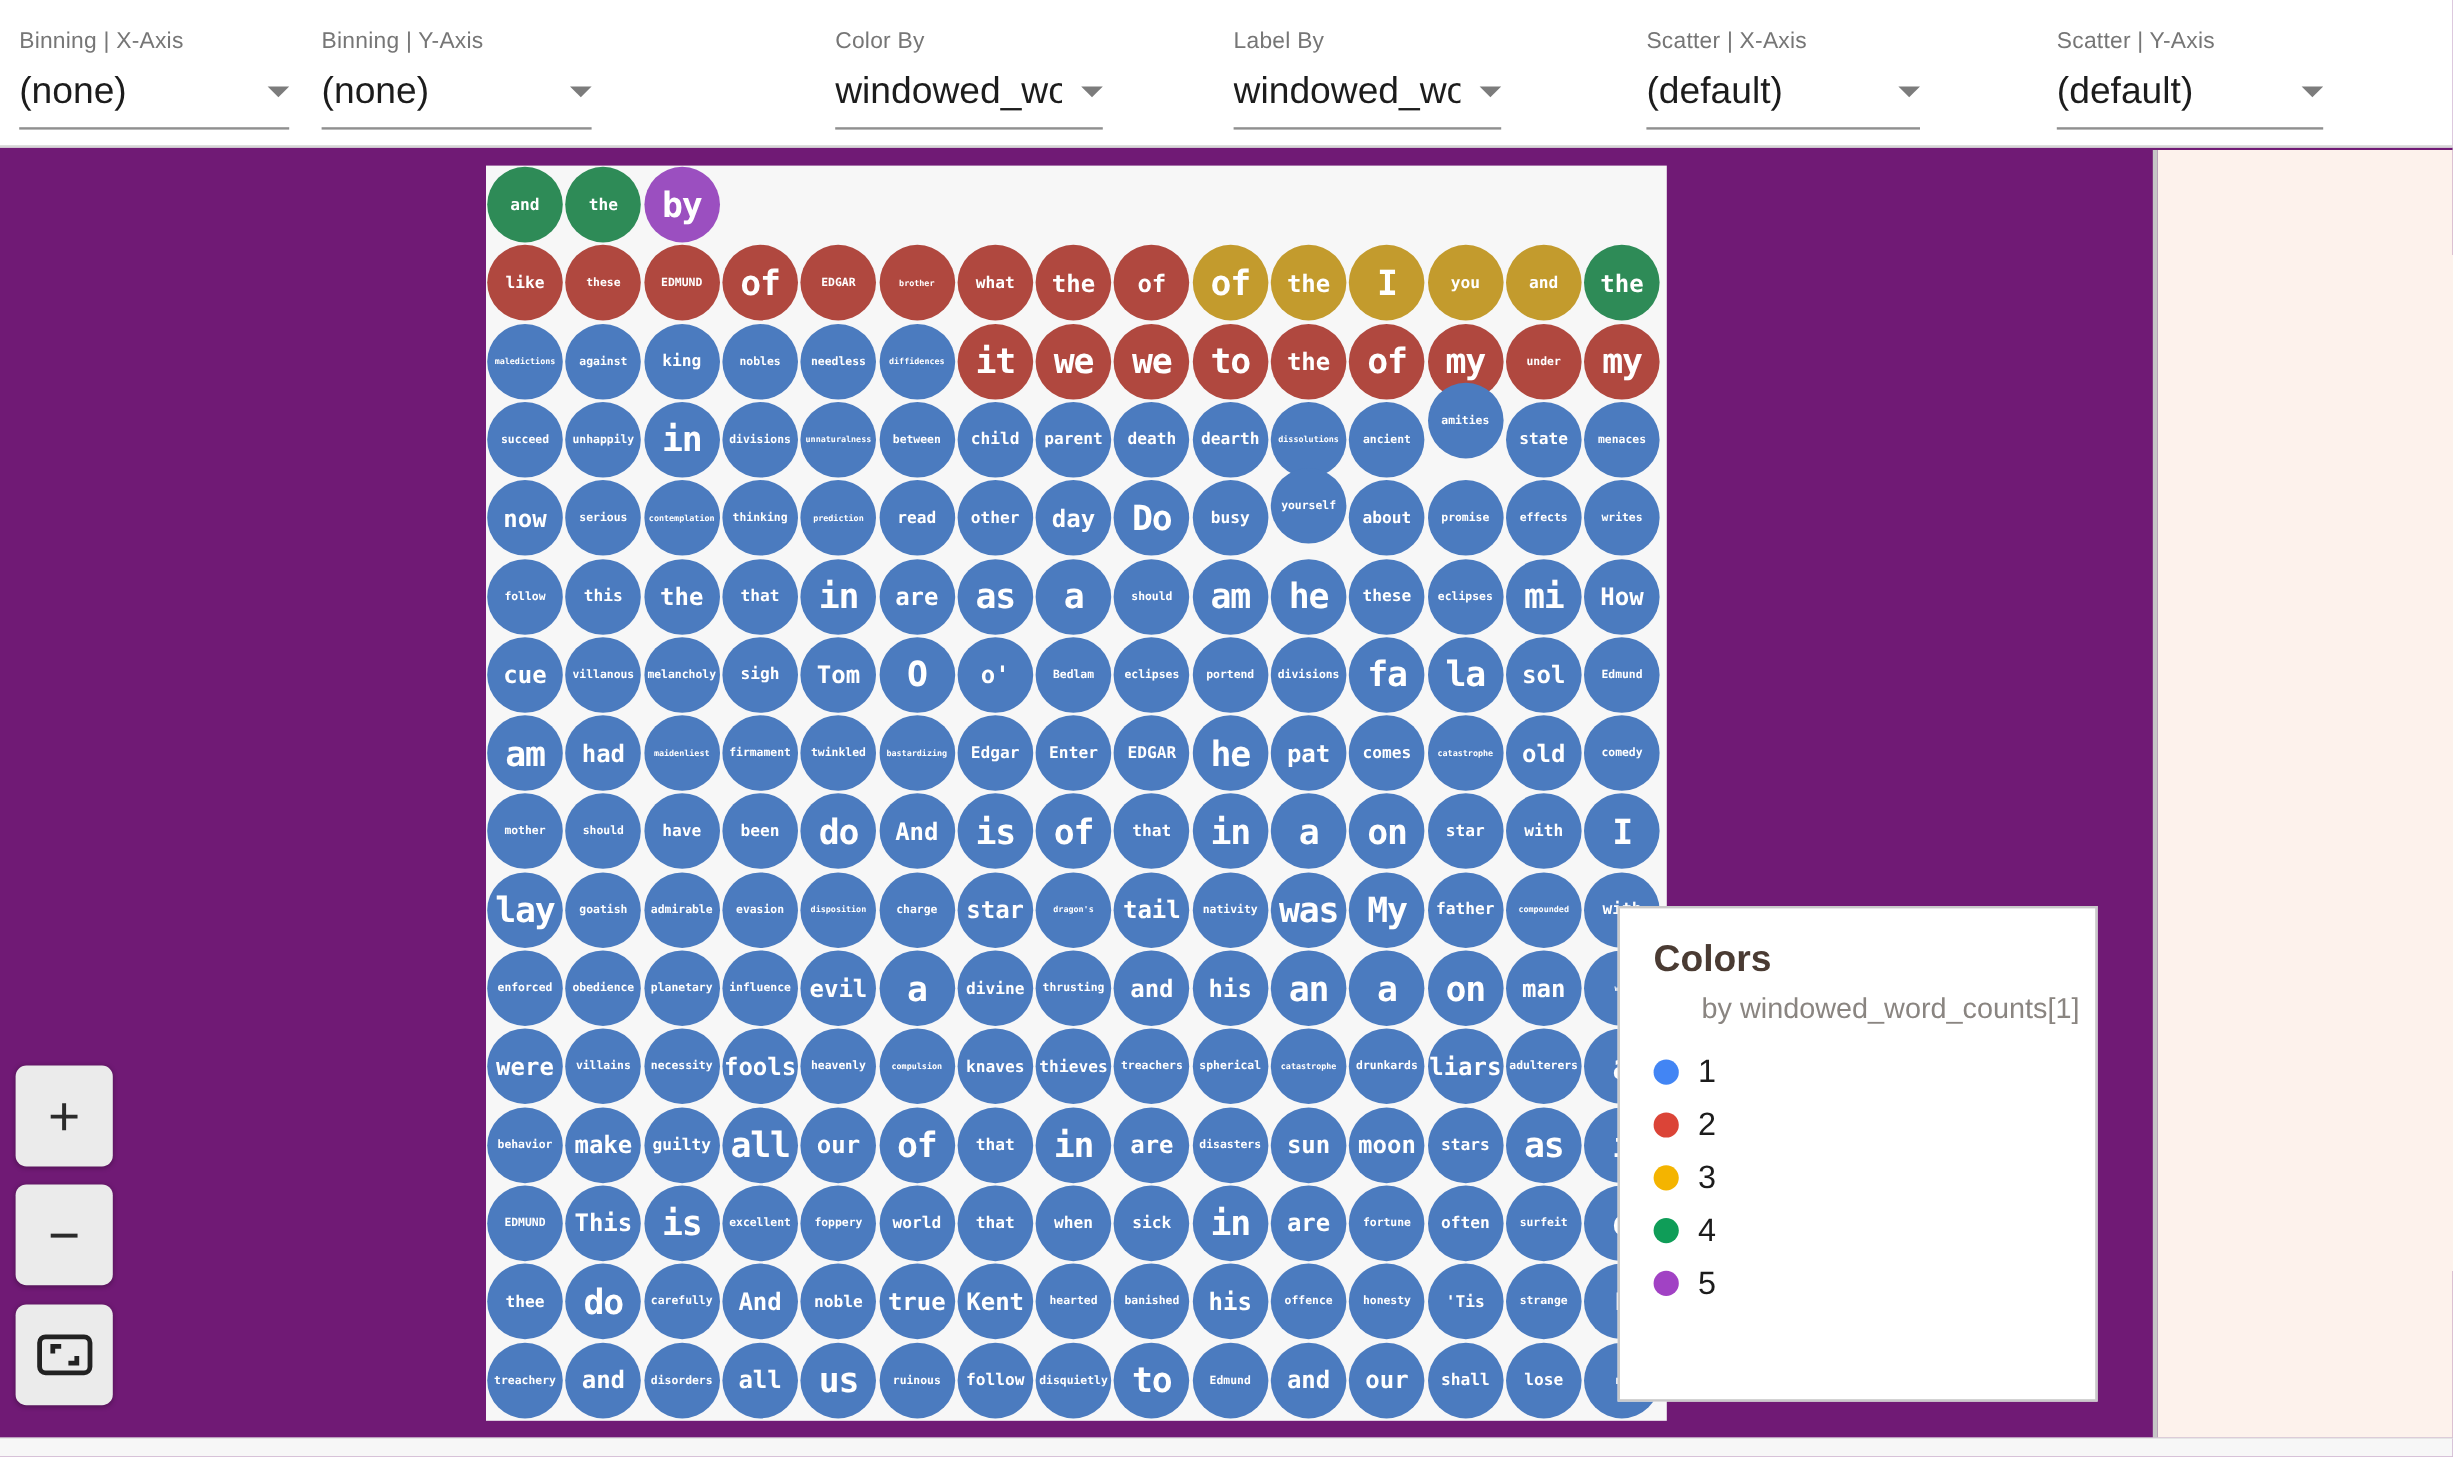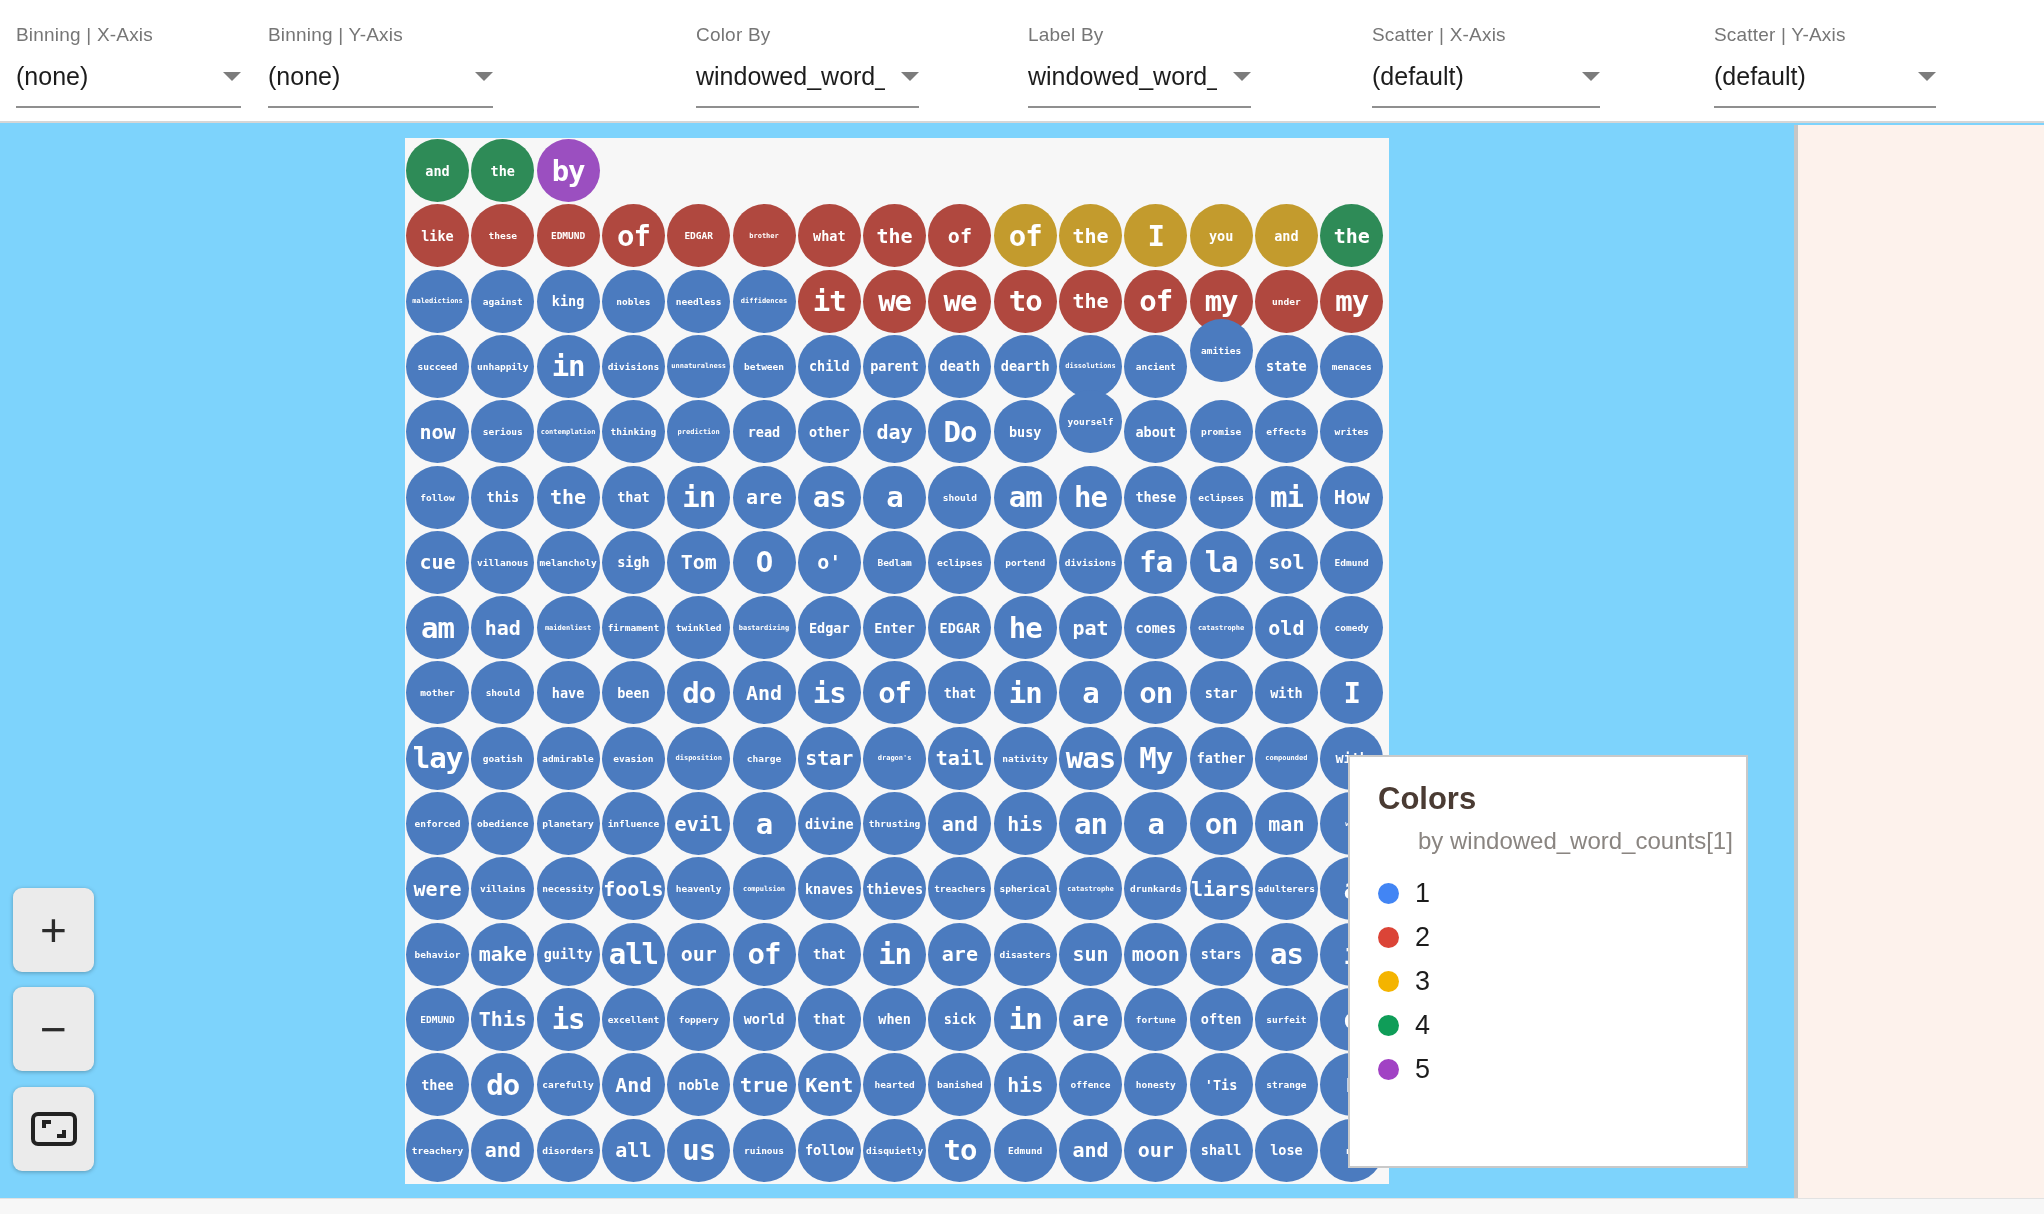--- a/index.html
+++ b/index.html
@@ -1,27 +1,27 @@
 <!DOCTYPE html>
 <html><head>
 <meta charset="utf-8">
 <style>
   * { margin:0; padding:0; box-sizing:border-box; }
   html,body { width:2044px; height:1214px; background:#ffffff; overflow:hidden;
               font-family:"Liberation Sans", sans-serif; }
-  .app { position:relative; width:2044px; height:1214px; background:#7dd3fc; }
+  .app { position:relative; width:2044px; height:1214px; background:#701a75; }
 
   
   .toolbar { position:absolute; left:0; top:0; width:2044px; height:123px;
              background:#fff; border-bottom:2px solid #d6d6d6; z-index:20; }
   .dd { position:absolute; top:24px; height:92px; }
   .dd-label { font-size:19px; color:#767676; letter-spacing:.2px; }
   .dd-line { display:flex; align-items:center; justify-content:space-between;
              border-bottom:2px solid #8f8f8f; height:62px; }
-  .dd-value { font-size:25px; color:#1c1c1c; white-space:nowrap; overflow:hidden;
+  .dd-value { font-size:31px; color:#1c1c1c; white-space:nowrap; overflow:hidden;
               max-width:calc(100% - 34px); }
   .dd-arrow { width:0; height:0; border-left:9px solid transparent;
               border-right:9px solid transparent; border-top:9px solid #7c7c7c;
               flex:0 0 auto; margin-left:6px; }
 
   
   .grid-bg { position:absolute; left:405px; top:138px; width:984px; height:1046px;
              background:#f7f7f7; z-index:1; }
   .bubble { position:absolute; width:63px; height:63px; border-radius:50%;
             display:flex; align-items:center; justify-content:center;

